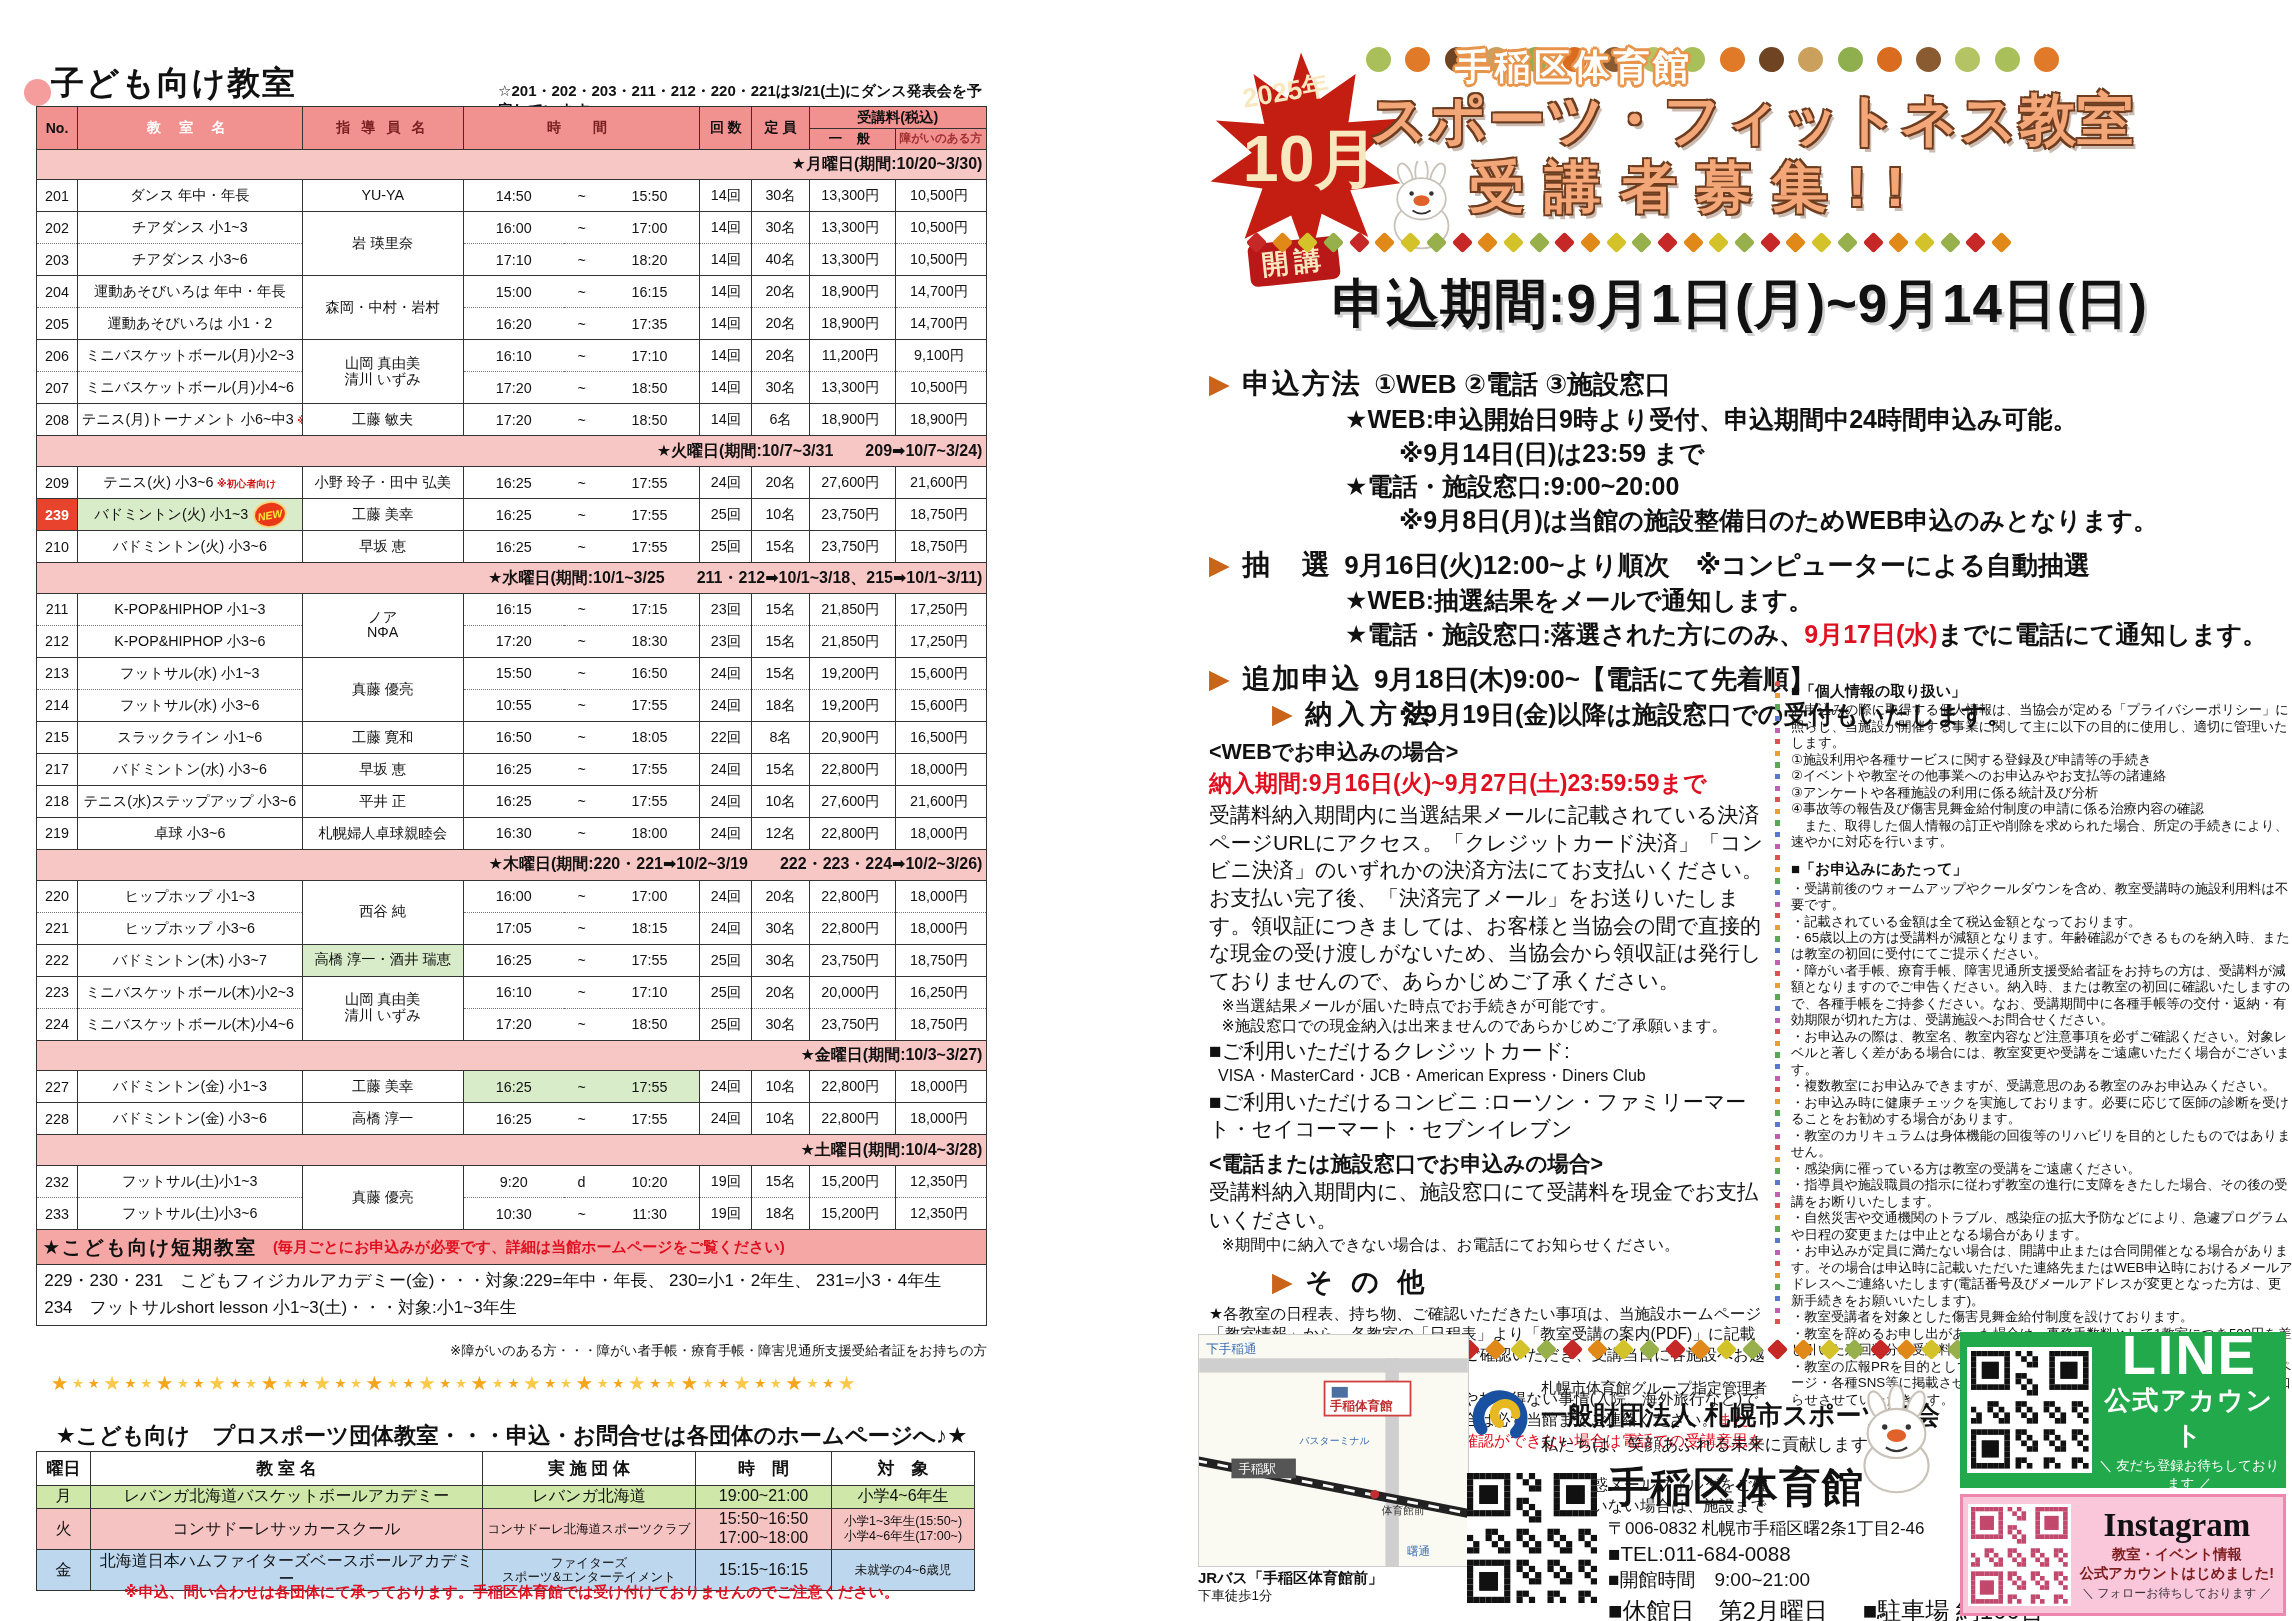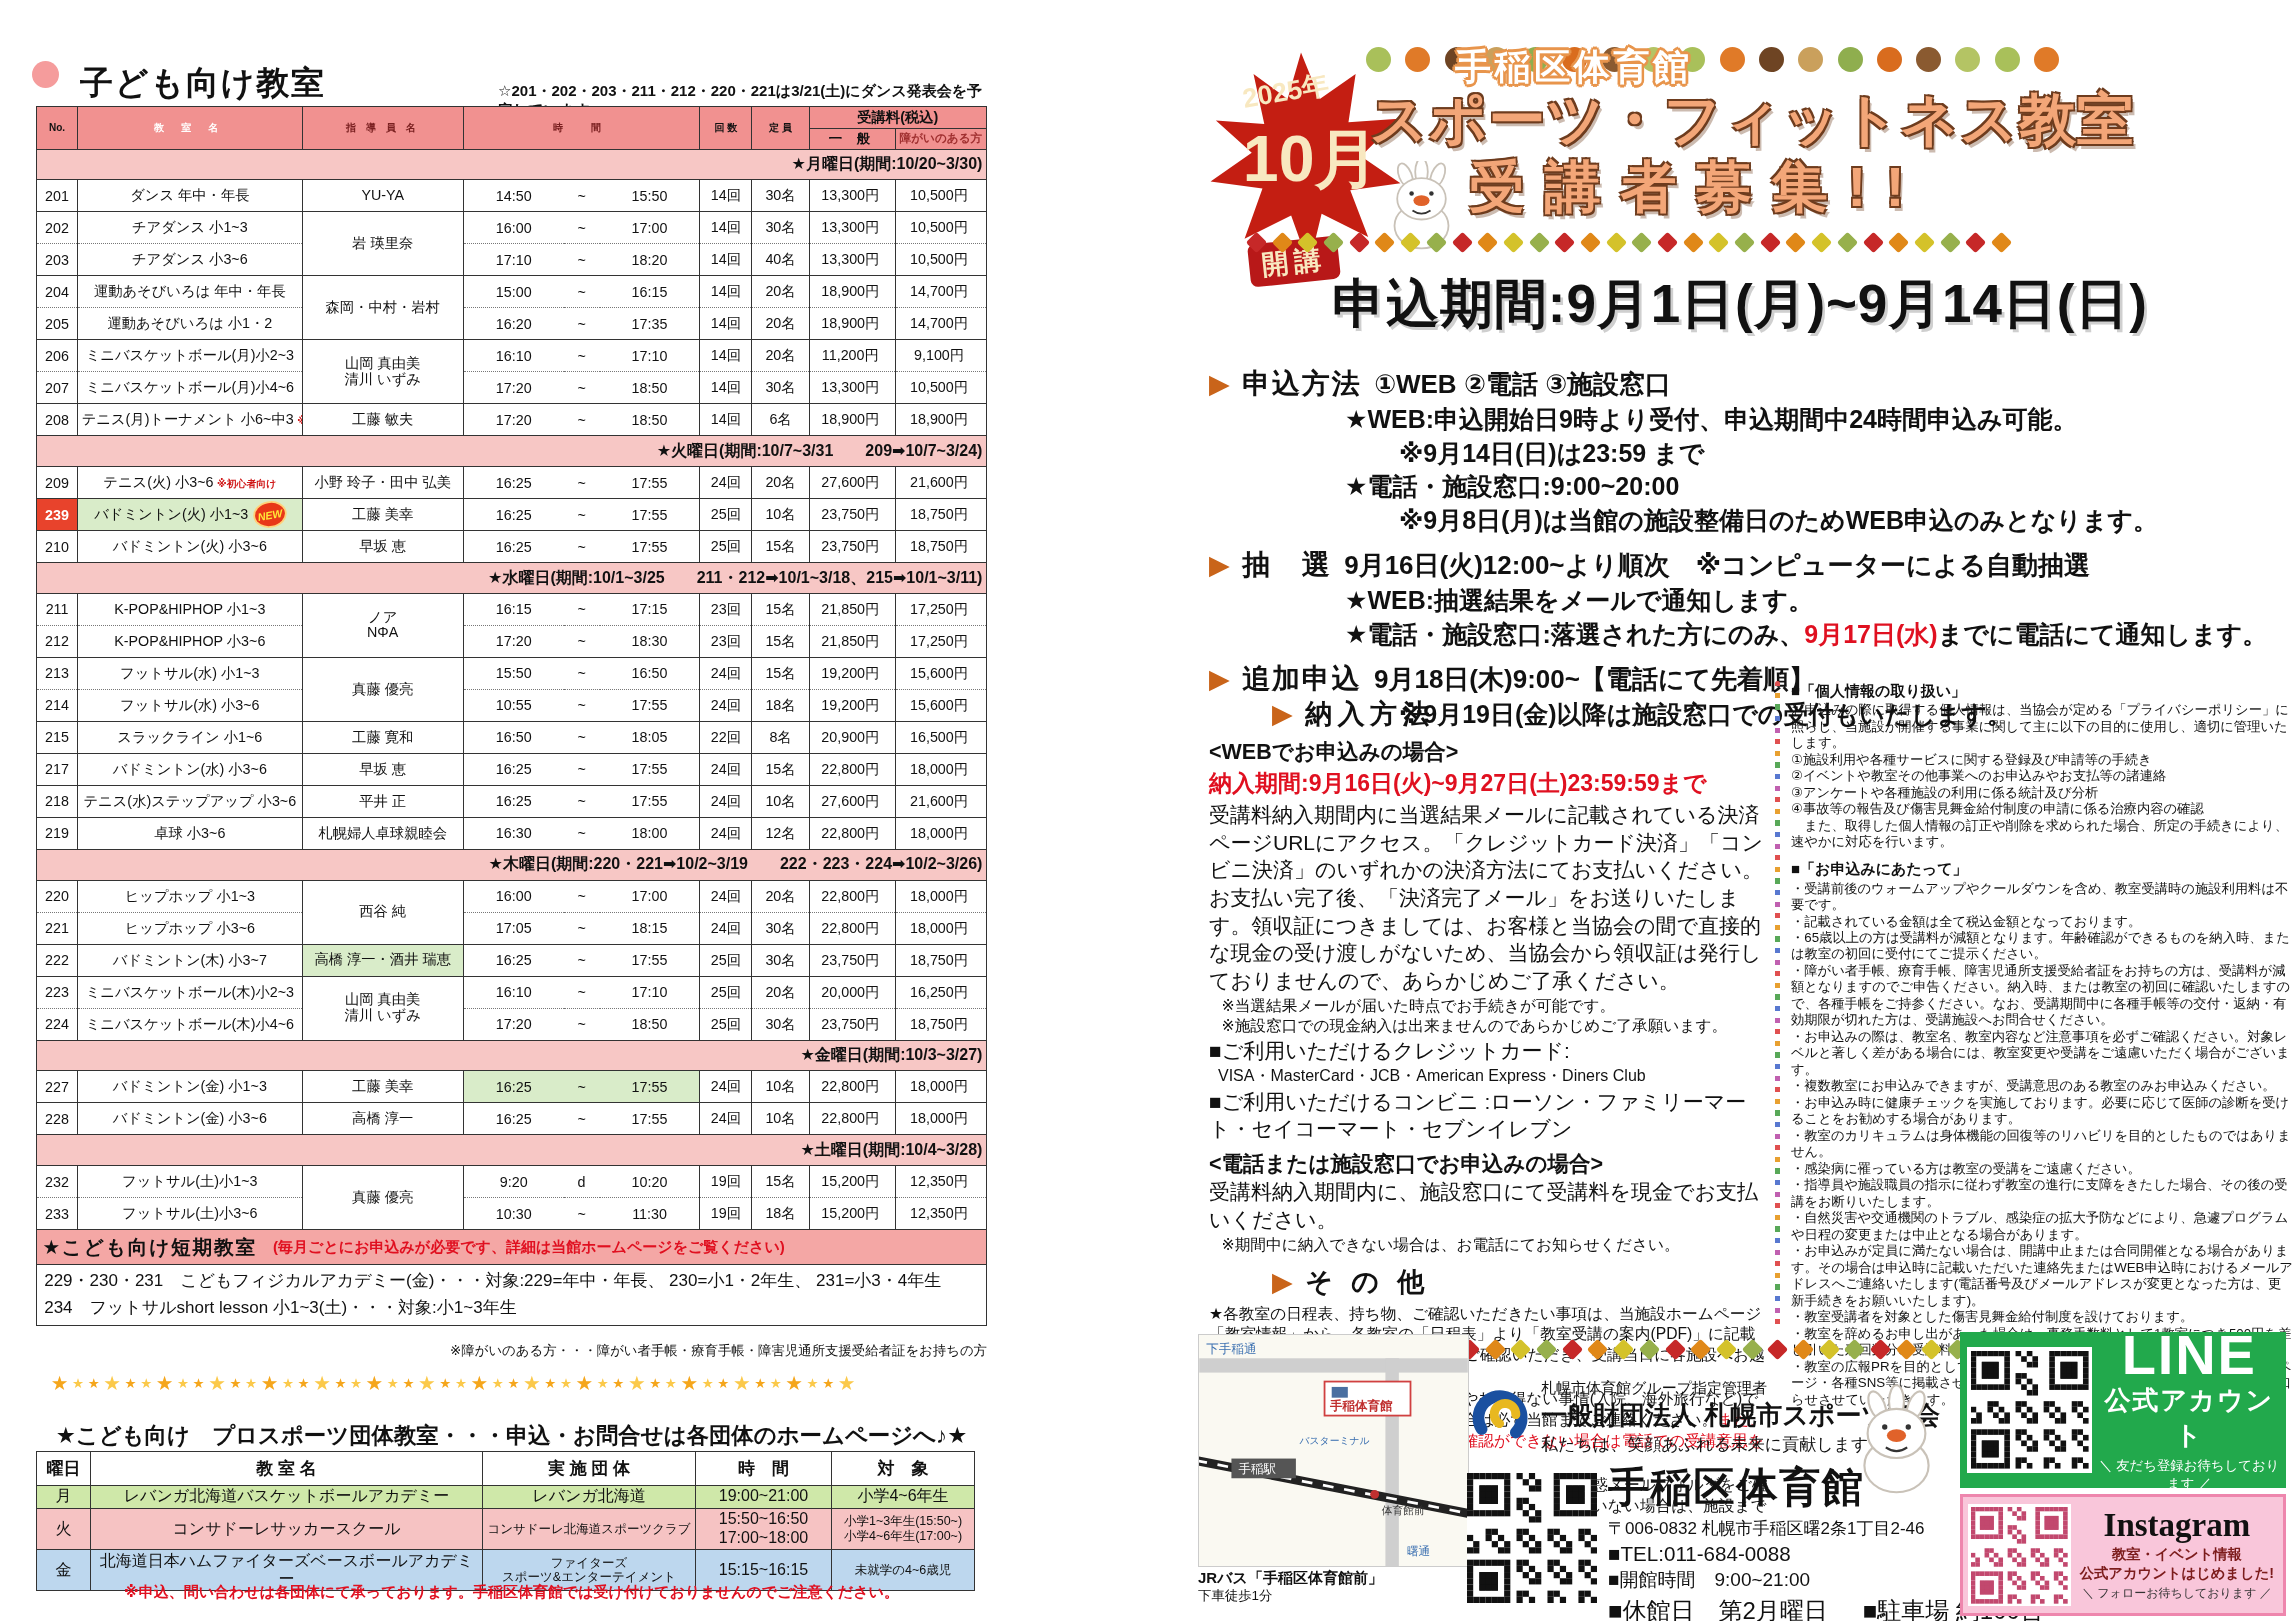--- a/index.html
+++ b/index.html
@@ -1,28 +1,28 @@
 <!DOCTYPE html>
 <html style="font-size:14.3px"><head>
 <meta charset="utf-8">
 <style>
   html,body{margin:0;padding:0;background:#ffffff;}
   #canvas{position:relative;width:2293px;height:1621px;background:#ffffff;overflow:hidden;
           font-family:"Liberation Sans","DejaVu Sans",sans-serif;color:#111;}
   .abs{position:absolute;}
 
   
-  #lp-title{left:32px;top:61px;display:flex;align-items:flex-start;gap:21px;}
+  #lp-title{left:24px;top:61px;display:flex;align-items:flex-end;gap:0;}
   #lp-title .dot{width:27px;height:27px;border-radius:50%;background:#f59c9c;display:inline-block;}
   #lp-title .t{font-size:33px;font-weight:bold;letter-spacing:1.8px;}
   #lp-note{left:498px;top:82px;width:488px;font-size:15px;font-weight:bold;}
 
   #sched{border-collapse:collapse;table-layout:fixed;width:951px;border:1.8px solid #333;}
   #sched td,#sched th{border:0.9px solid #333;padding:0.9px 3.6px;overflow:hidden;white-space:nowrap;}
-  #sched thead th{background:#f19190;font-size:10px;font-weight:bold;}
+  #sched thead th{background:#f19190;font-size:14px;font-weight:bold;}
   #sched thead .h-name{color:#fff;letter-spacing:7.2px;}
   #sched thead .h-ins{color:#7a2020;letter-spacing:3.6px;}
   #sched thead .h-time{color:#7a2020;letter-spacing:9px;}
   #sched thead .h-fee{font-size:14.3px;}
   #sched thead .h-gen{font-size:13.4px;letter-spacing:5.4px;}
   #sched thead .h-dis{font-size:11.6px;color:#a03030;}
   #sched tr.day td{background:#f7c7c5;font-size:16px;font-weight:bold;text-align:right;padding-left:7.2px;height:28px;}
   #sched tr.data{height:32px;}
   #sched tr.data td{font-size:14.3px;text-align:center;}
   #sched td.cname{text-align:left;font-size:13.4px;}

